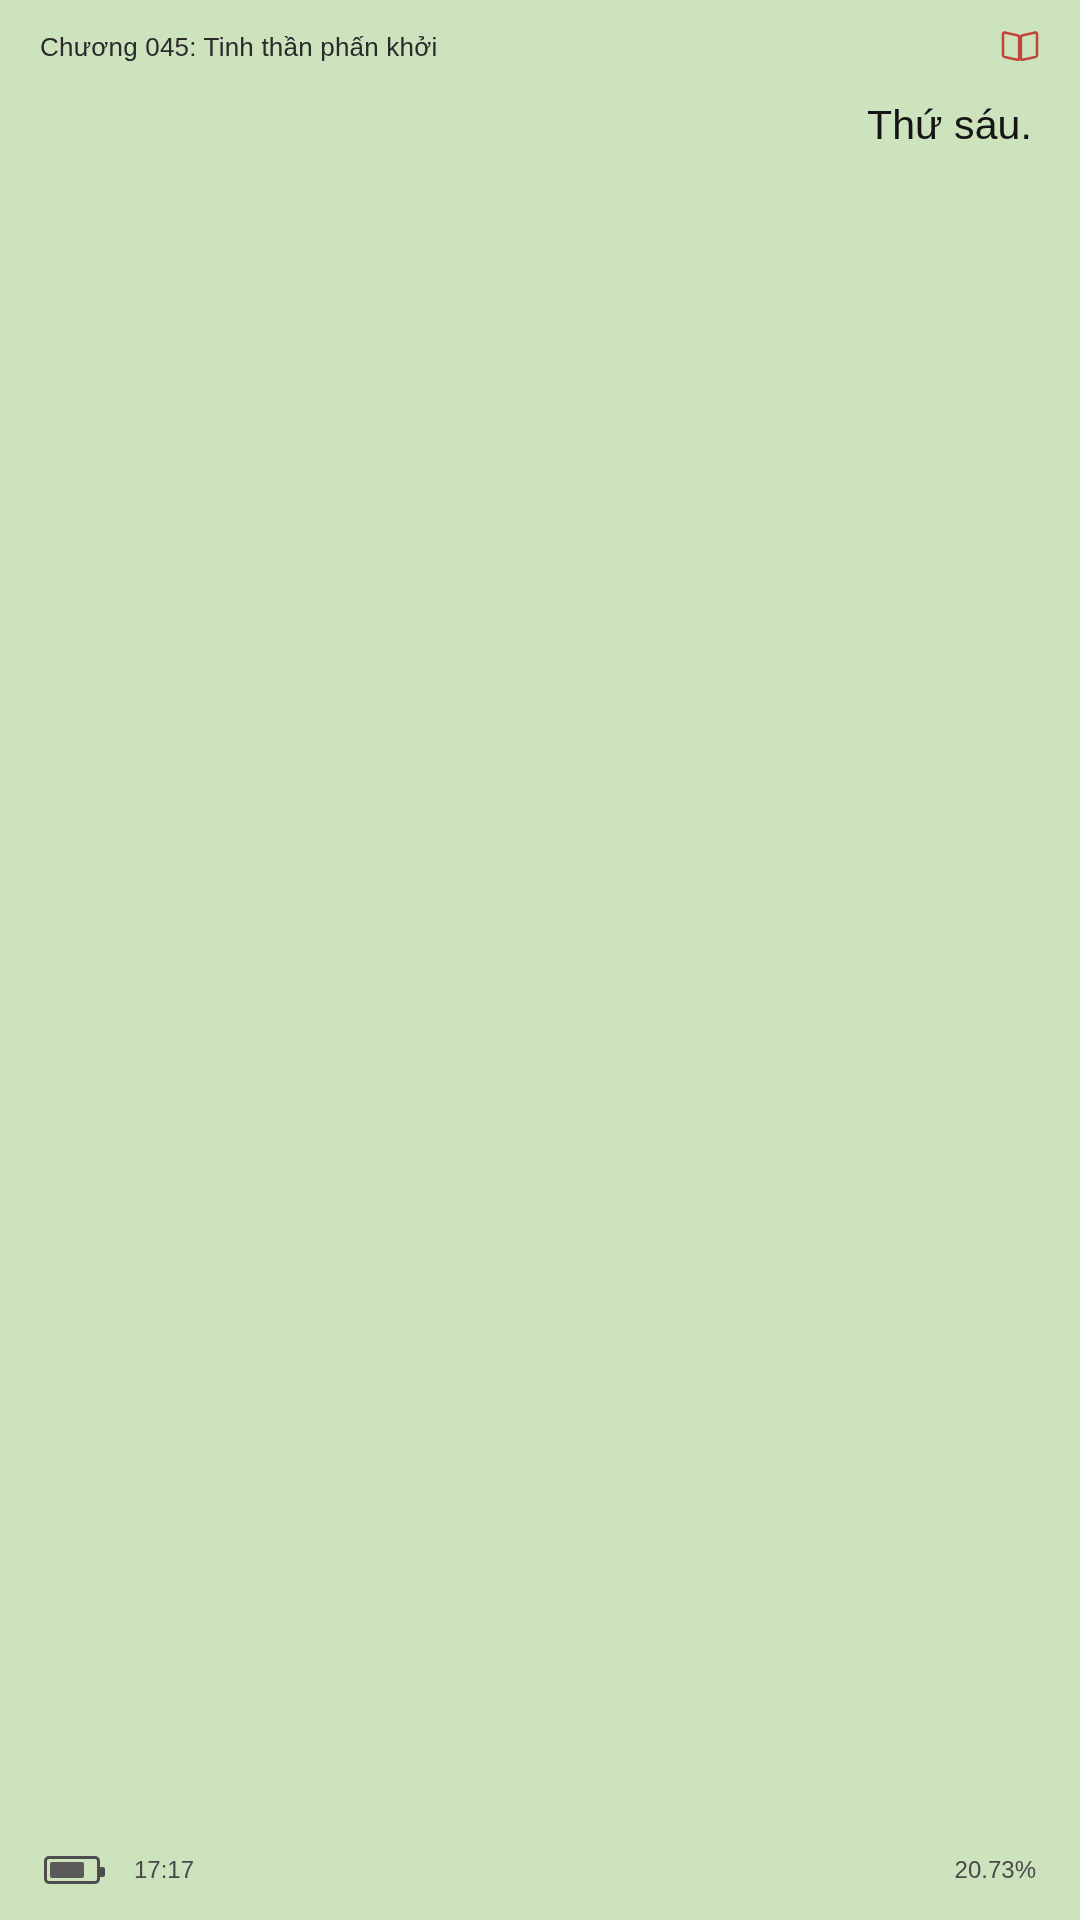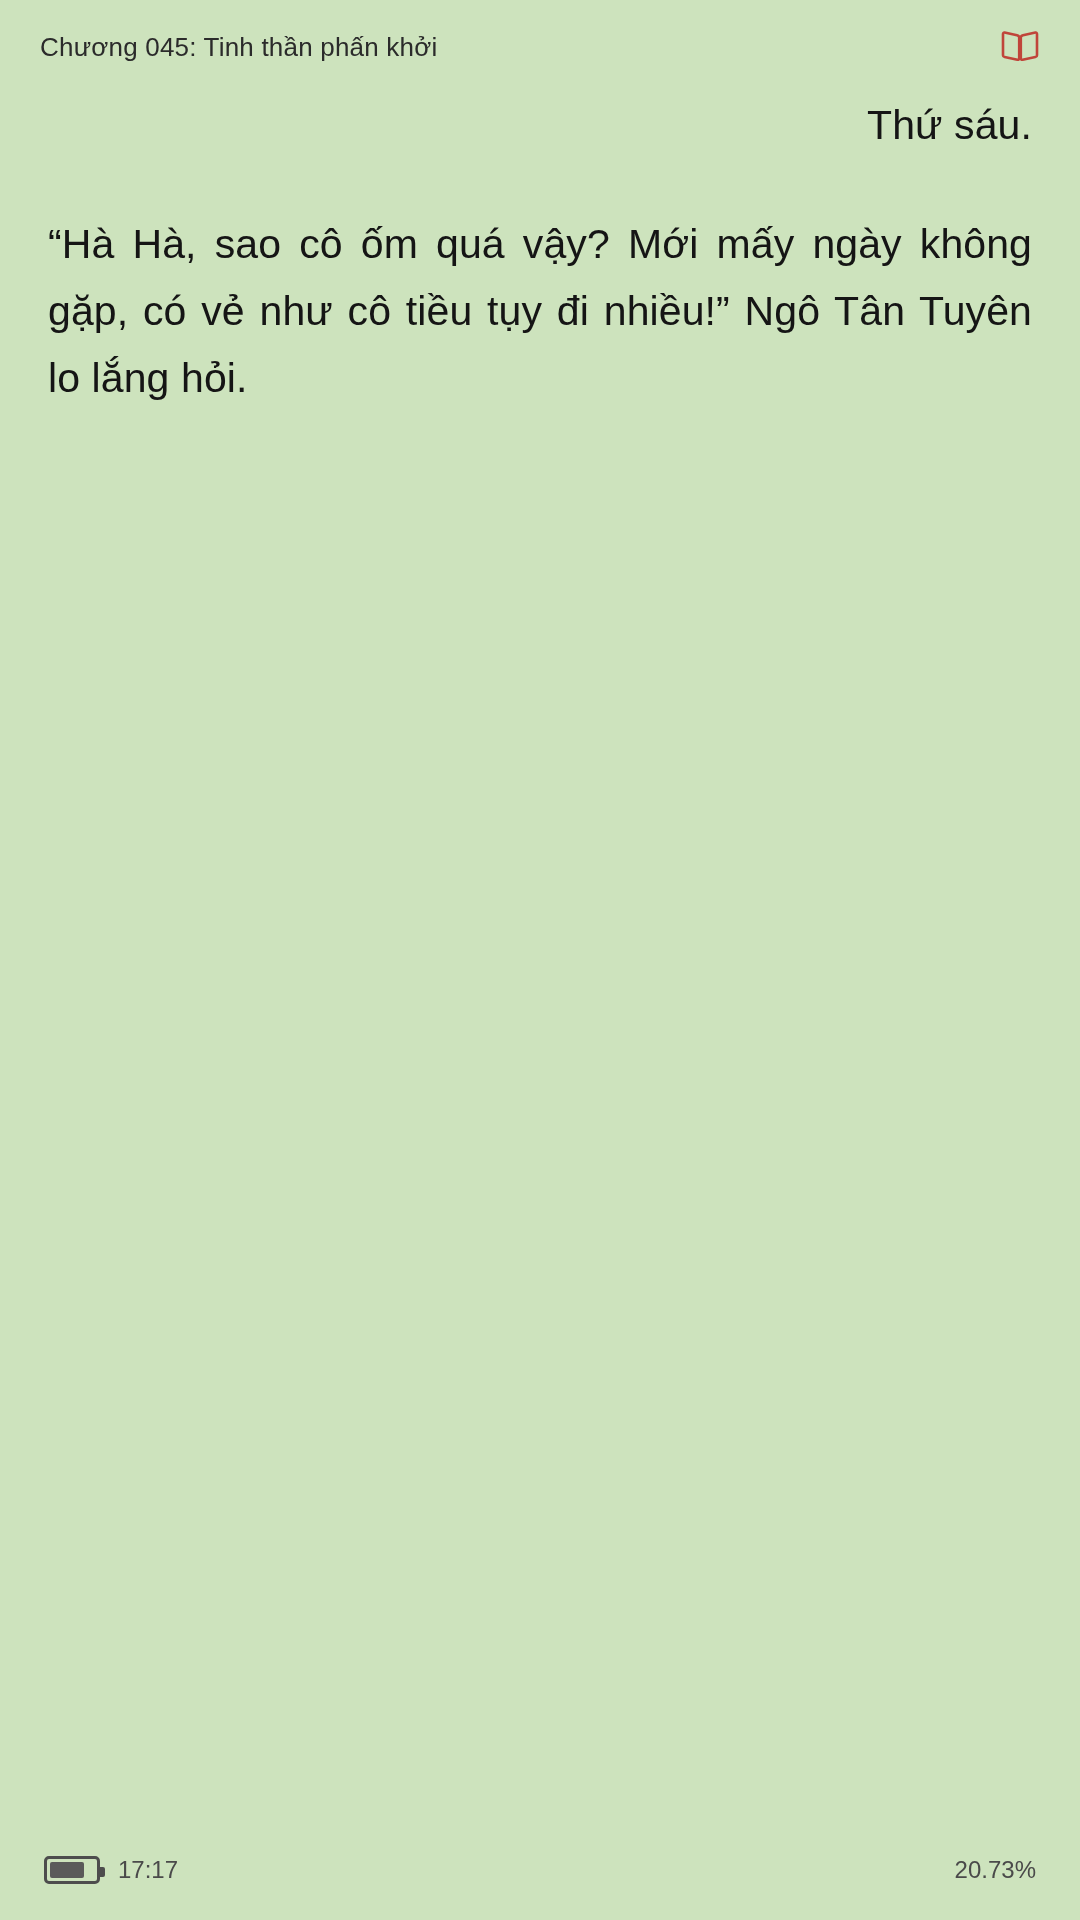--- a/index.html
+++ b/index.html
@@ -74,21 +74,21 @@
     height: 110px;
     box-sizing: border-box;
     padding: 0 44px 36px 44px;
     display: flex;
     align-items: flex-end;
     justify-content: space-between;
   }
   .footer-left {
     display: flex;
     align-items: center;
-    gap: 18px;
+    gap: 34px;
   }
   .battery {
     width: 56px;
     height: 28px;
     border: 3px solid #4d4d4d;
     border-radius: 5px;
     position: relative;
     box-sizing: border-box;
     display: flex;
     align-items: center;
@@ -129,21 +129,20 @@
     <span class="book-icon">
       <svg viewBox="0 0 40 32" width="40" height="32" xmlns="http://www.w3.org/2000/svg">
         <path d="M3 4 C3 3 3.6 2.4 4.6 2.6 L17 5.2 C18.4 5.5 19.2 6.5 19.2 7.6 L19.2 28.6 C19.2 29.6 18.4 30 17.4 29.7 L4.6 27.1 C3.7 26.9 3 26.2 3 25.2 Z" fill="none" stroke="#c0453a" stroke-width="2.6" stroke-linejoin="round"></path>
         <path d="M37 4 C37 3 36.4 2.4 35.4 2.6 L23 5.2 C21.6 5.5 20.8 6.5 20.8 7.6 L20.8 28.6 C20.8 29.6 21.6 30 22.6 29.7 L35.4 27.1 C36.3 26.9 37 26.2 37 25.2 Z" fill="none" stroke="#c0453a" stroke-width="2.6" stroke-linejoin="round"></path>
       </svg>
     </span>
   </div>
 
   <div class="content">
     <p class="para last-short">Thứ sáu.</p>
-    <p class="para">“Hà Hà, sao cô ốm quá vậy? Mới mấy ngày không gặp, có vẻ như cô tiều tụy đi nhiều!” Ngô Tân Tuyên lo lắng hỏi.</p>
   </div>
 
   <div class="footer">
     <div class="footer-left">
       <span class="battery">
         <span class="battery-fill"></span>
       </span>
       <span class="clock">17:17</span>
     </div>
     <div class="progress">20.73%</div>

